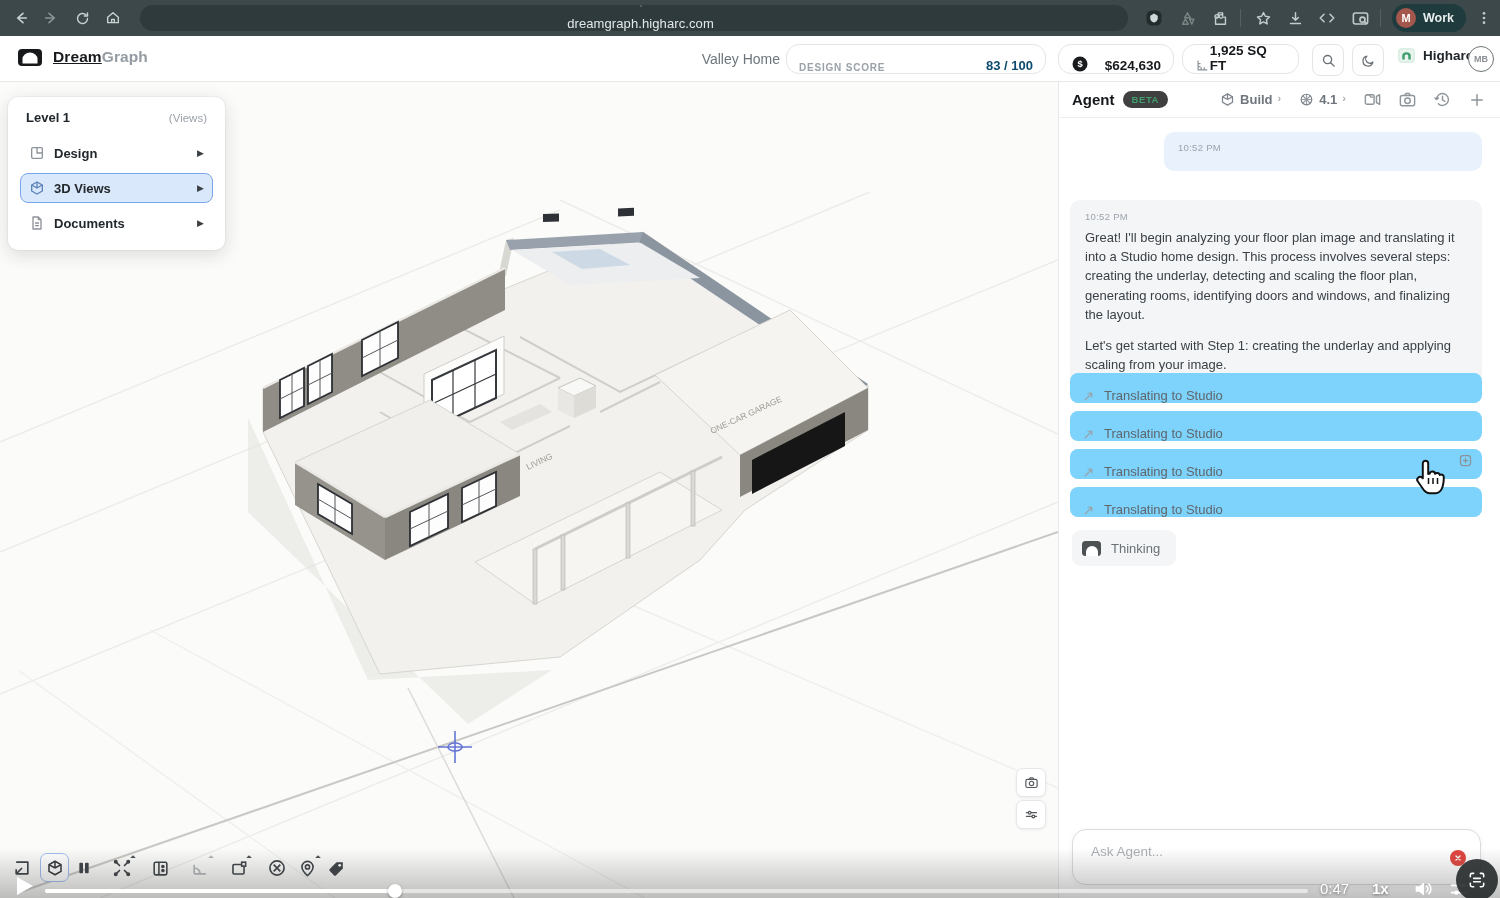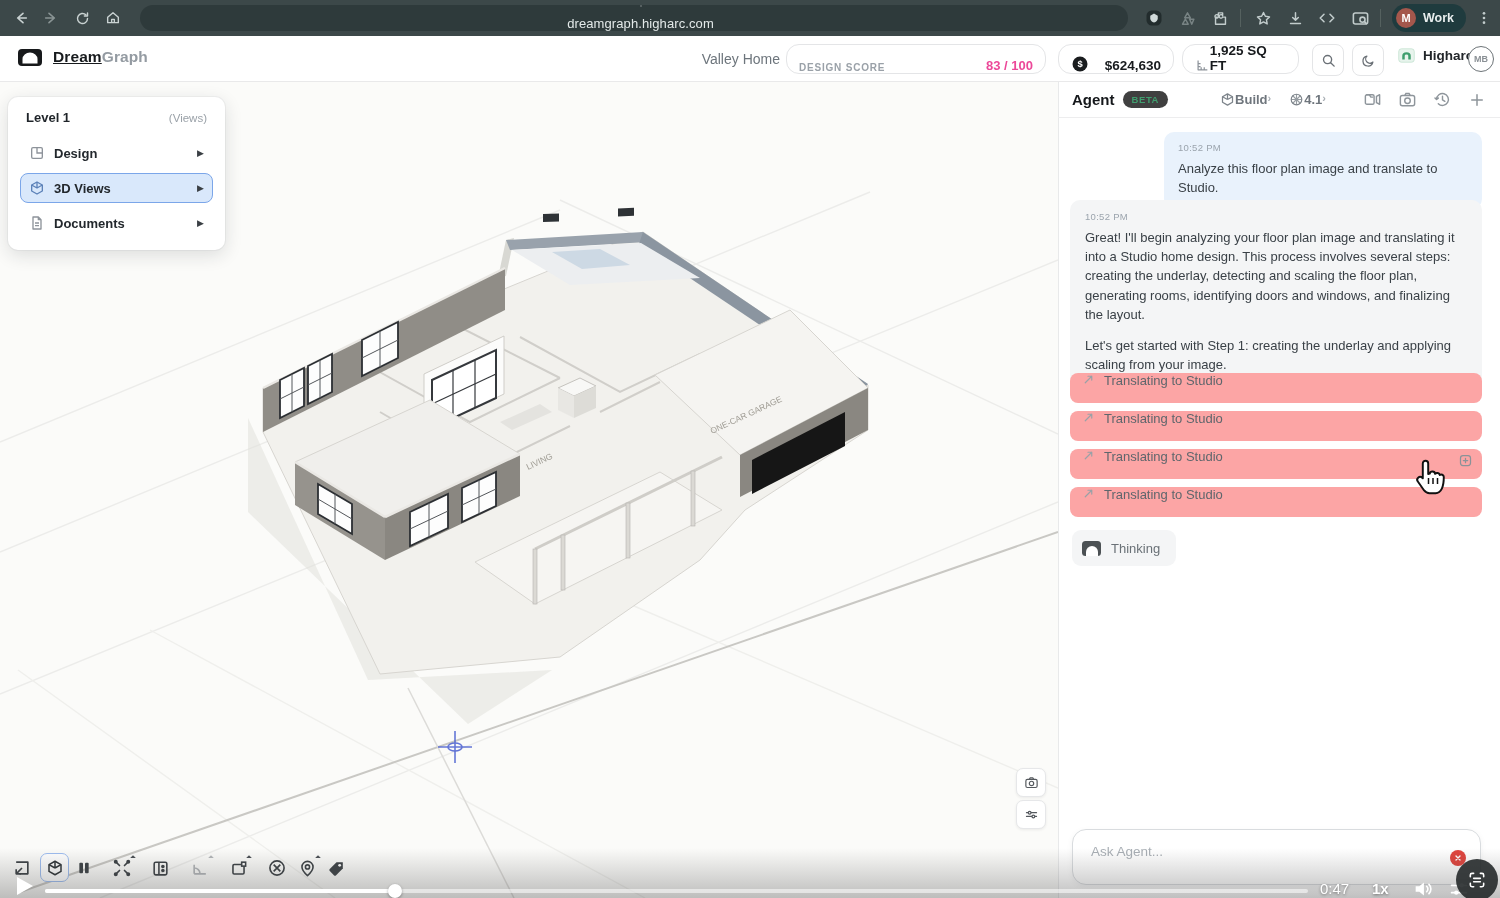--- a/index.html
+++ b/index.html
@@ -24,21 +24,21 @@
   
   .app-header{left:0;top:36px;width:1500px;height:46px;background:#fff;border-bottom:1px solid #e9e9ea;box-sizing:border-box;}
   .brand{left:18px;top:48px;display:flex;align-items:center;gap:11px;}
   .brand-name{font-size:15.5px;letter-spacing:.1px;}
   .brand-bold{font-weight:800;color:#171a1d;text-decoration:underline;}
   .brand-light{font-weight:600;color:#949ba2;}
   .project-name{left:698px;top:51px;width:82px;font-size:14px;color:#6d757c;font-weight:500;}
   .pill{border:1px solid #e4e5e7;border-radius:13px;background:#fff;display:flex;align-items:flex-end;box-sizing:border-box;height:30px;top:44px;}
   .score-pill{left:786px;width:260px;justify-content:space-between;padding:0 12px;}
   .score-label{font-size:10px;letter-spacing:.8px;color:#9aa1a8;font-weight:600;}
-  .score-value{font-size:13px;font-weight:700;color:#ec4899;}
+  .score-value{font-size:13px;font-weight:700;color:#0c4a6e;}
   .stat-pill{justify-content:space-between;padding:0 12px;}
   .stat-value{font-size:13.5px;font-weight:700;color:#171a1d;}
   .sq-btn{width:30px;height:30px;top:44px;border:1px solid #e4e5e7;border-radius:8px;background:#fff;display:flex;align-items:center;justify-content:center;color:#6a7076;}
   .org{left:1398px;top:48px;display:flex;align-items:center;gap:8px;}
   .org-name{font-size:13.5px;font-weight:700;color:#22262a;}
   .avatar{left:1468px;top:46px;width:26px;height:26px;border-radius:50%;border:1.5px solid #6d7478;color:#8a9095;
           font-size:9px;font-weight:700;display:flex;align-items:center;justify-content:center;background:#fff;box-sizing:border-box;}
 
   
   .canvas{left:0;top:82px;width:1058px;height:816px;background:#fbfbf9;overflow:hidden;}
@@ -63,31 +63,31 @@
   .tool{position:absolute;top:855px;width:26px;height:26px;display:flex;align-items:center;justify-content:center;color:#3d4246;z-index:10;}
   .tool.light{color:#b3b6b9;}
   .tool-sel{position:absolute;left:40px;top:853px;width:29px;height:29px;background:#fff;border:1.5px solid #9ebdf0;border-radius:7px;display:flex;align-items:center;justify-content:center;color:#2f3438;box-sizing:border-box;z-index:10;}
   .caret{position:absolute;right:0px;top:1px;width:0;height:0;border-left:4px solid transparent;border-top:4px solid #4a4f54;transform:rotate(-45deg);}
 
   
   .agent-panel{left:1058px;top:82px;width:442px;height:816px;background:#fff;border-left:1px solid #e8e9ea;box-sizing:border-box;}
   .ap-header{left:1058px;top:82px;width:442px;height:36px;border-bottom:1px solid #ededee;display:flex;align-items:center;padding:0 14px;box-sizing:border-box;gap:8px;}
   .ap-title{font-size:15px;font-weight:800;color:#15181b;}
   .beta{background:#404040;color:#3f9e6e;font-size:9.5px;font-weight:800;letter-spacing:.6px;border-radius:9px;padding:3px 9px;}
-  .ap-tab{display:flex;align-items:flex-start;color:#6f767d;font-size:13px;font-weight:600;}
+  .ap-tab{display:flex;align-items:flex-start;gap:5px;color:#6f767d;font-size:13px;font-weight:600;}
   .ap-tab .gt{color:#a8aeb4;font-size:11px;}
   .ap-icons{margin-left:auto;display:flex;align-items:center;gap:16px;color:#8e959b;}
 
   .bubble-user{left:1164px;top:132px;width:318px;background:#e9f2fc;border-radius:10px;padding:10px 14px 12px;box-sizing:border-box;}
   .bubble-agent{left:1070px;top:200px;width:412px;background:#f4f5f6;border-radius:10px;padding:11px 15px 13px;box-sizing:border-box;}
   .msg-time{font-size:9.5px;color:#9ba4ad;letter-spacing:.3px;margin-bottom:6px;}
   .msg-text{font-size:13px;line-height:1.48;color:#3a4147;}
   .bubble-agent p{margin:0 0 12px;} .bubble-agent p:last-child{margin:0;}
 
-  .task-row{left:1070px;width:412px;height:30px;background:#fca5a5;border-radius:8px;display:flex;align-items:flex-start;gap:9px;padding:0 12px;box-sizing:border-box;cursor:pointer;}
+  .task-row{left:1070px;width:412px;height:30px;background:#7dd3fc;border-radius:8px;display:flex;align-items:flex-end;gap:9px;padding:0 12px;box-sizing:border-box;cursor:pointer;}
   .task-row .t-ic{color:#9aa1a7;display:flex;}
   .task-row .t-lbl{font-size:13px;color:#5f666c;font-weight:500;}
 
   .thinking{left:1072px;top:530px;height:36px;background:#f4f5f6;border-radius:9px;display:flex;align-items:center;gap:10px;padding:0 16px 0 10px;}
   .think-logo{width:19px;height:15px;background:#4c5154;border-radius:3.5px;position:relative;overflow:hidden;}
   .think-logo:after{content:"";position:absolute;left:3.5px;top:5px;width:12px;height:12px;background:#fff;border-radius:6px 6px 0 0;}
   .thinking .t-lbl{font-size:13px;color:#6a7177;font-weight:500;}
 
   .ask-box{left:1072px;top:829px;width:409px;height:56px;background:#fff;border:1px solid #d9dcdf;border-radius:14px;box-shadow:0 2px 6px rgba(20,25,30,.05);box-sizing:border-box;}
   .ask-input{position:absolute;left:16px;top:8px;width:330px;height:24px;border:none;outline:none;font-size:13.5px;color:#3a4147;background:transparent;font-family:inherit;}
@@ -517,21 +517,20 @@
         <path d="M12 8v4.5l3 1.8"></path>
       </svg>
     <svg width="18" height="18" viewBox="0 0 24 24" fill="none" stroke="currentColor" stroke-width="2" stroke-linecap="round">
         <path d="M12 5v14M5 12h14"></path>
       </svg>
   </span>
 </div>
 
 <div class="abs bubble-user">
   <div class="msg-time">10:52 PM</div>
-  <div class="msg-text">Analyze this floor plan image and translate to Studio.</div>
 </div>
 
 <div class="abs bubble-agent">
   <div class="msg-time">10:52 PM</div>
   <div class="msg-text">
     <p>Great! I'll begin analyzing your floor plan image and translating it into a Studio home design. This process involves several steps: creating the underlay, detecting and scaling the floor plan, generating rooms, identifying doors and windows, and finalizing the layout.</p>
     <p>Let's get started with Step 1: creating the underlay and applying scaling from your image.</p>
   </div>
 </div>
 

